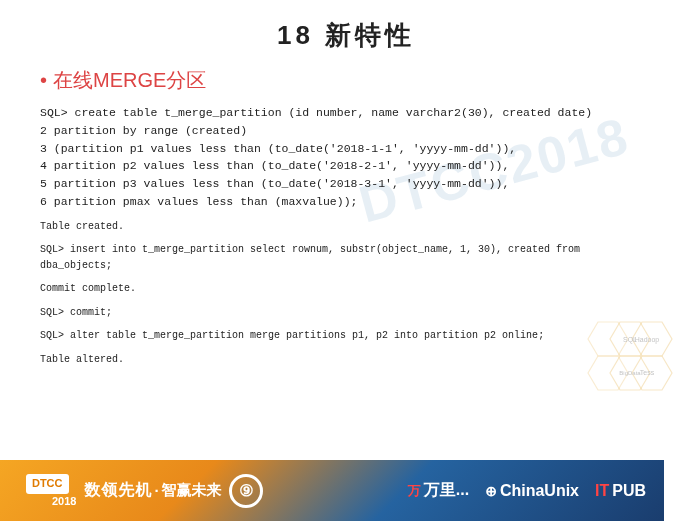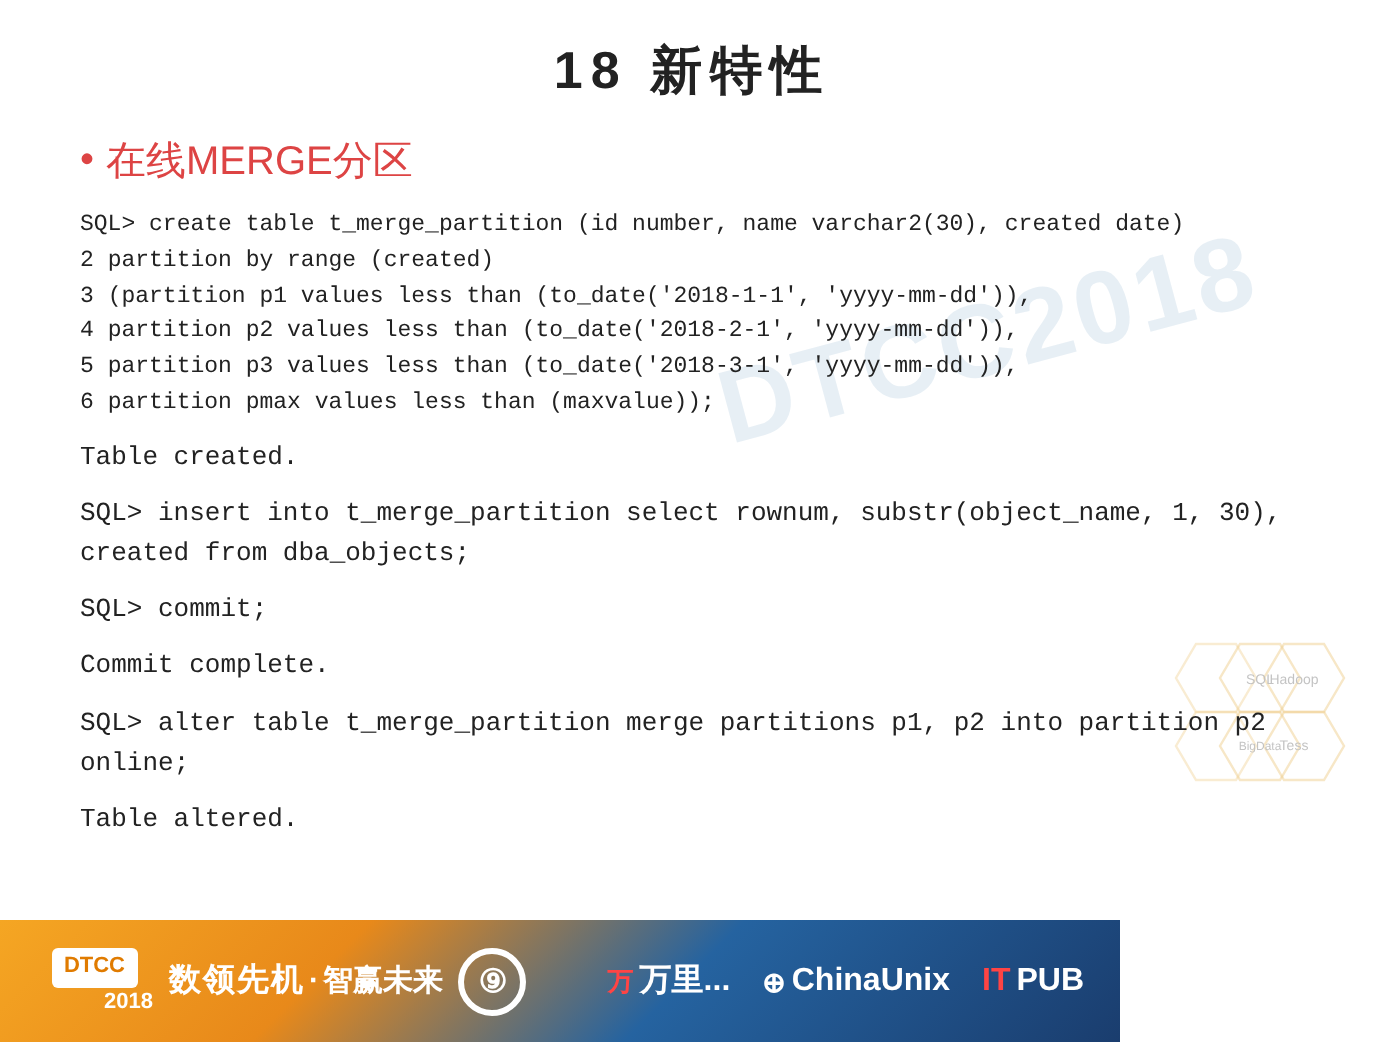--- a/index.html
+++ b/index.html
@@ -45,21 +45,21 @@
       line-height: 1.55;
       margin-bottom: 8px;
     }
 
     .code-block .prompt {
       color: #222;
     }
 
     .result-text {
       font-family: 'Courier New', Courier, monospace;
-      font-size: 13px;
+      font-size: 10px;
       color: #222;
       margin-bottom: 8px;
       line-height: 1.55;
     }
 
     
     .watermark {
       position: absolute;
       top: 140px;
       right: 60px;
@@ -82,21 +82,21 @@
       height: 80px;
       opacity: 0.5;
       pointer-events: none;
     }
 
     
     .bottom-bar {
       position: absolute;
       bottom: 0;
       left: 0;
-      width: 560px;
+      width: 664px;
       height: 61px;
       background: linear-gradient(135deg, #f5a623 0%, #e8891a 30%, #2563a0 60%, #1a3d6e 100%);
       display: flex;
       align-items: center;
       justify-content: space-between;
       padding: 0 18px;
       z-index: 10;
     }
 
     .bottom-left {
@@ -195,23 +195,23 @@
       <div><span class="prompt">  4  </span> partition p2 values less than (to_date('2018-2-1', 'yyyy-mm-dd')),</div>
       <div><span class="prompt">  5  </span> partition p3 values less than (to_date('2018-3-1', 'yyyy-mm-dd')),</div>
       <div><span class="prompt">  6  </span> partition pmax values less than (maxvalue));</div>
     </div>
 
     <div class="result-text">Table created.</div>
 
     <div class="result-text">SQL&gt; insert into t_merge_partition select rownum, substr(object_name, 1, 30), created from dba_objects;</div>
 
 
+    <div class="result-text">Commit complete.</div>
+
     <div class="result-text">SQL&gt; commit;</div>
-
-    <div class="result-text">Commit complete.</div>
 
     <div class="result-text">
       SQL&gt; alter table t_merge_partition <span class="keyword-merge">merge</span> partitions p1, p2 into partition p2 <span class="keyword-online">online</span>;
     </div>
 
     <div class="result-text">Table altered.</div>
   </div>
 
   <svg class="hex-decoration" viewBox="0 0 160 80">
 

